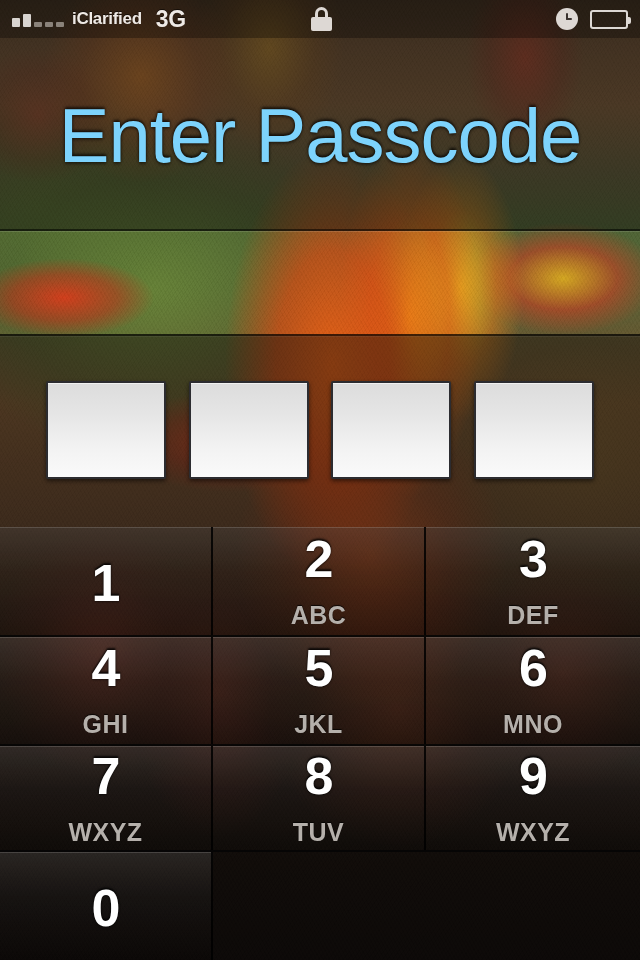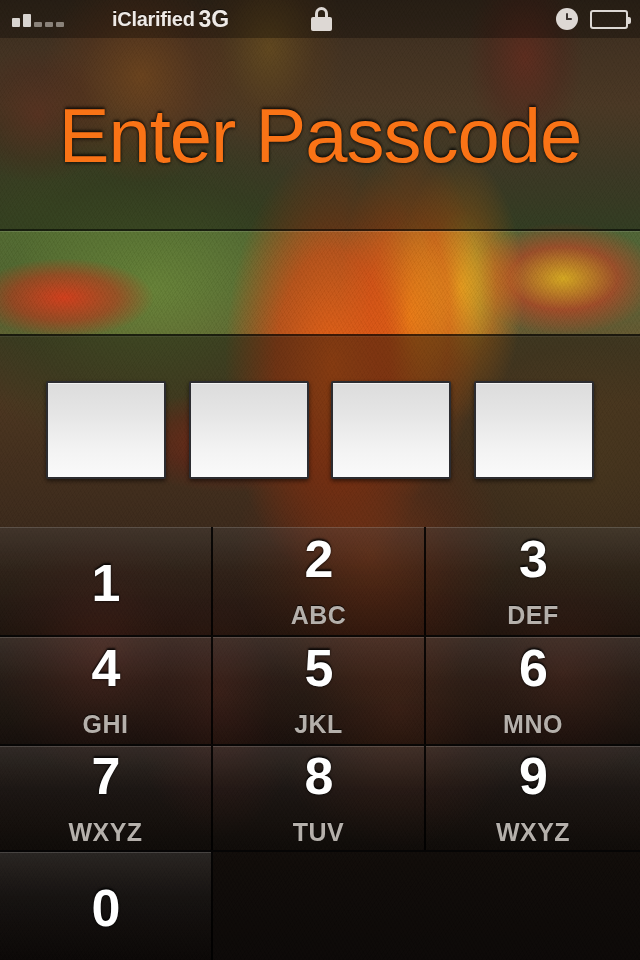--- a/index.html
+++ b/index.html
@@ -105,28 +105,27 @@
   #signal-icon {
     display:flex; align-items:flex-end; gap:3px;
     height:16px; margin-right:8px;
   }
   #signal-icon i { display:block; width:8px; border-radius:1px; background:#d8d4d0; }
   #signal-icon i.b1 { height:9px; }
   #signal-icon i.b2 { height:13px; }
   #signal-icon i.off { height:5px; background:#9b948c; opacity:0.85; }
 
   #carrier-name {
-    color:#efeae6; font-size:20px; font-weight:bold;
+    color:#efeae6; font-size:17px; font-weight:bold;
     letter-spacing:-0.3px;
     text-shadow:0 -1px 0 rgba(0,0,0,0.55);
-    margin-left:40px;
   }
   #network-type {
     color:#efeae6; font-size:23px; font-weight:bold;
-    margin-left:4px; letter-spacing:-0.2px;
+    margin-left:14px; letter-spacing:-0.2px;
     text-shadow:0 -1px 0 rgba(0,0,0,0.55);
   }
 
   #lock-icon {
     position:absolute; left:311px; top:7px;
     width:21px; height:24px;
   }
   #lock-icon .shackle {
     position:absolute; left:4px; top:0;
     width:13px; height:12px;
@@ -164,21 +163,21 @@
   #battery-icon::after {
     content:""; position:absolute; right:-5px; top:5px;
     width:3px; height:7px; background:#ddd8d4;
     border-radius:0 2px 2px 0;
   }
 
   
   #passcode-title {
     position:absolute; top:92px; left:0; width:640px;
     text-align:center;
-    color:#f97316;
+    color:#7dd3fc;
     font-size:76px;
     font-weight:normal;
     letter-spacing:-1px;
     text-shadow:0 -2px 3px rgba(0,0,0,0.75), 0 2px 3px rgba(0,0,0,0.45);
     z-index:10;
   }
 
   
   #passcode-boxes {
     position:absolute; top:381px; left:46px;

